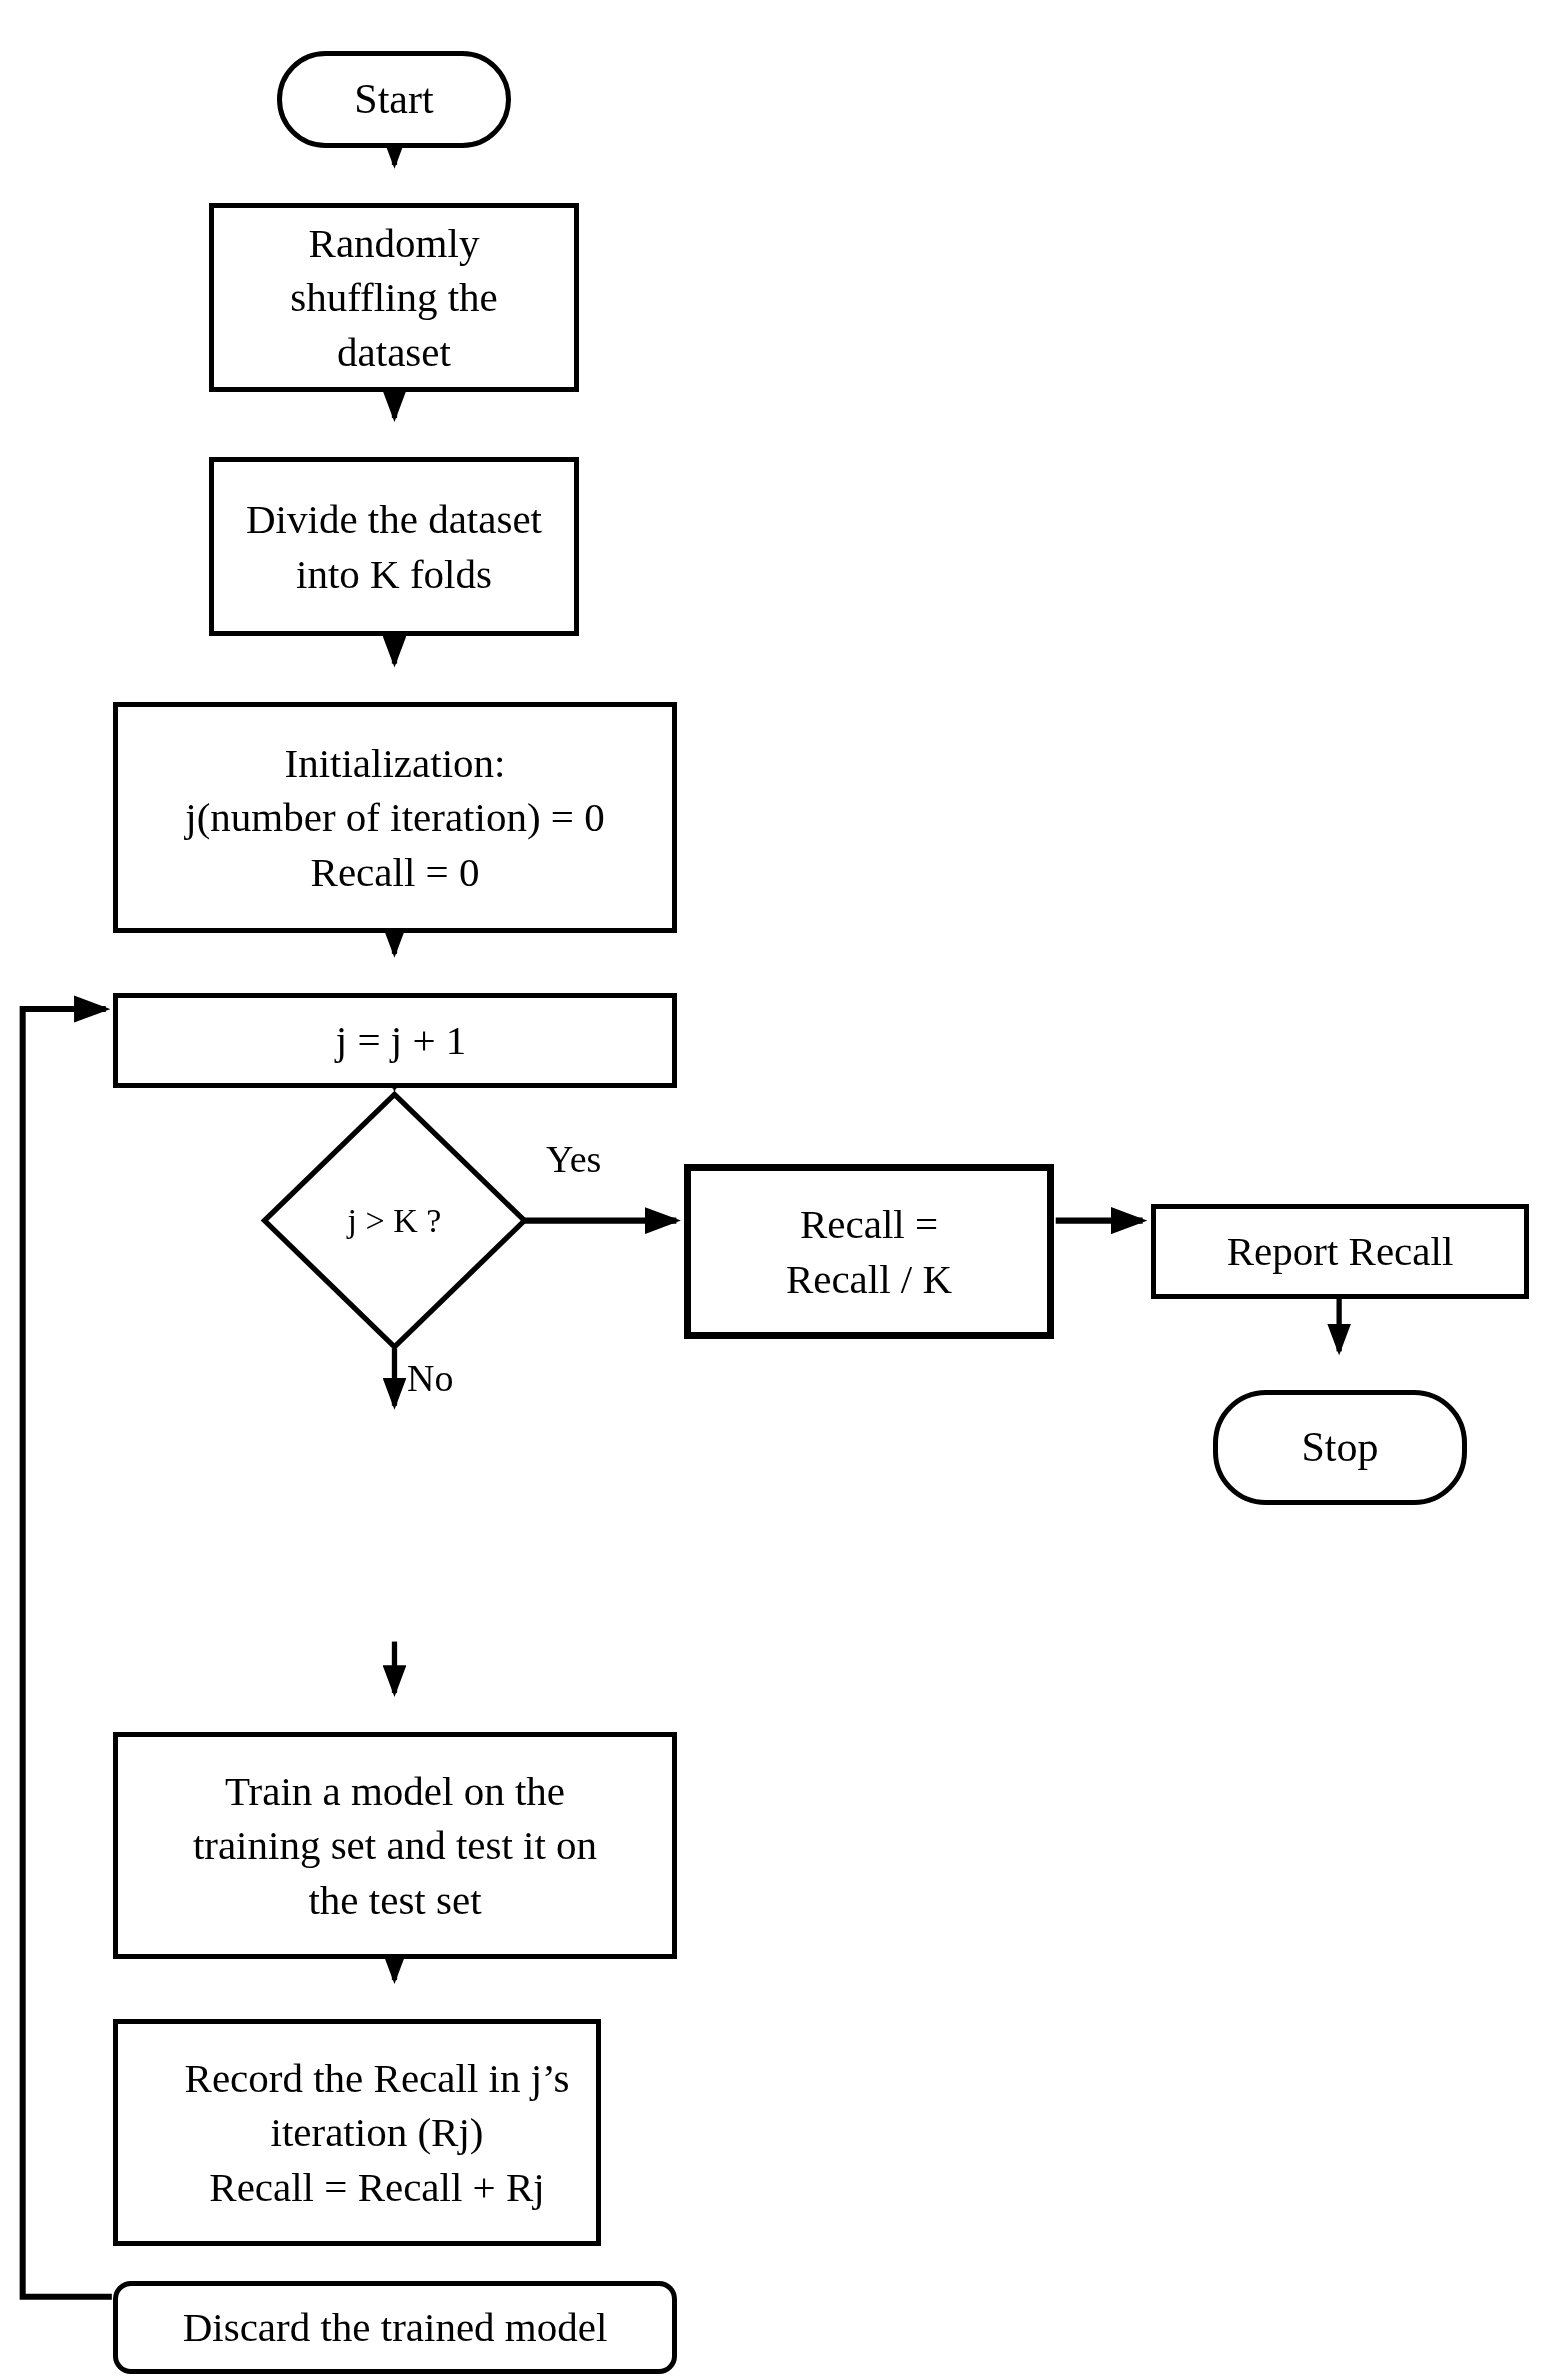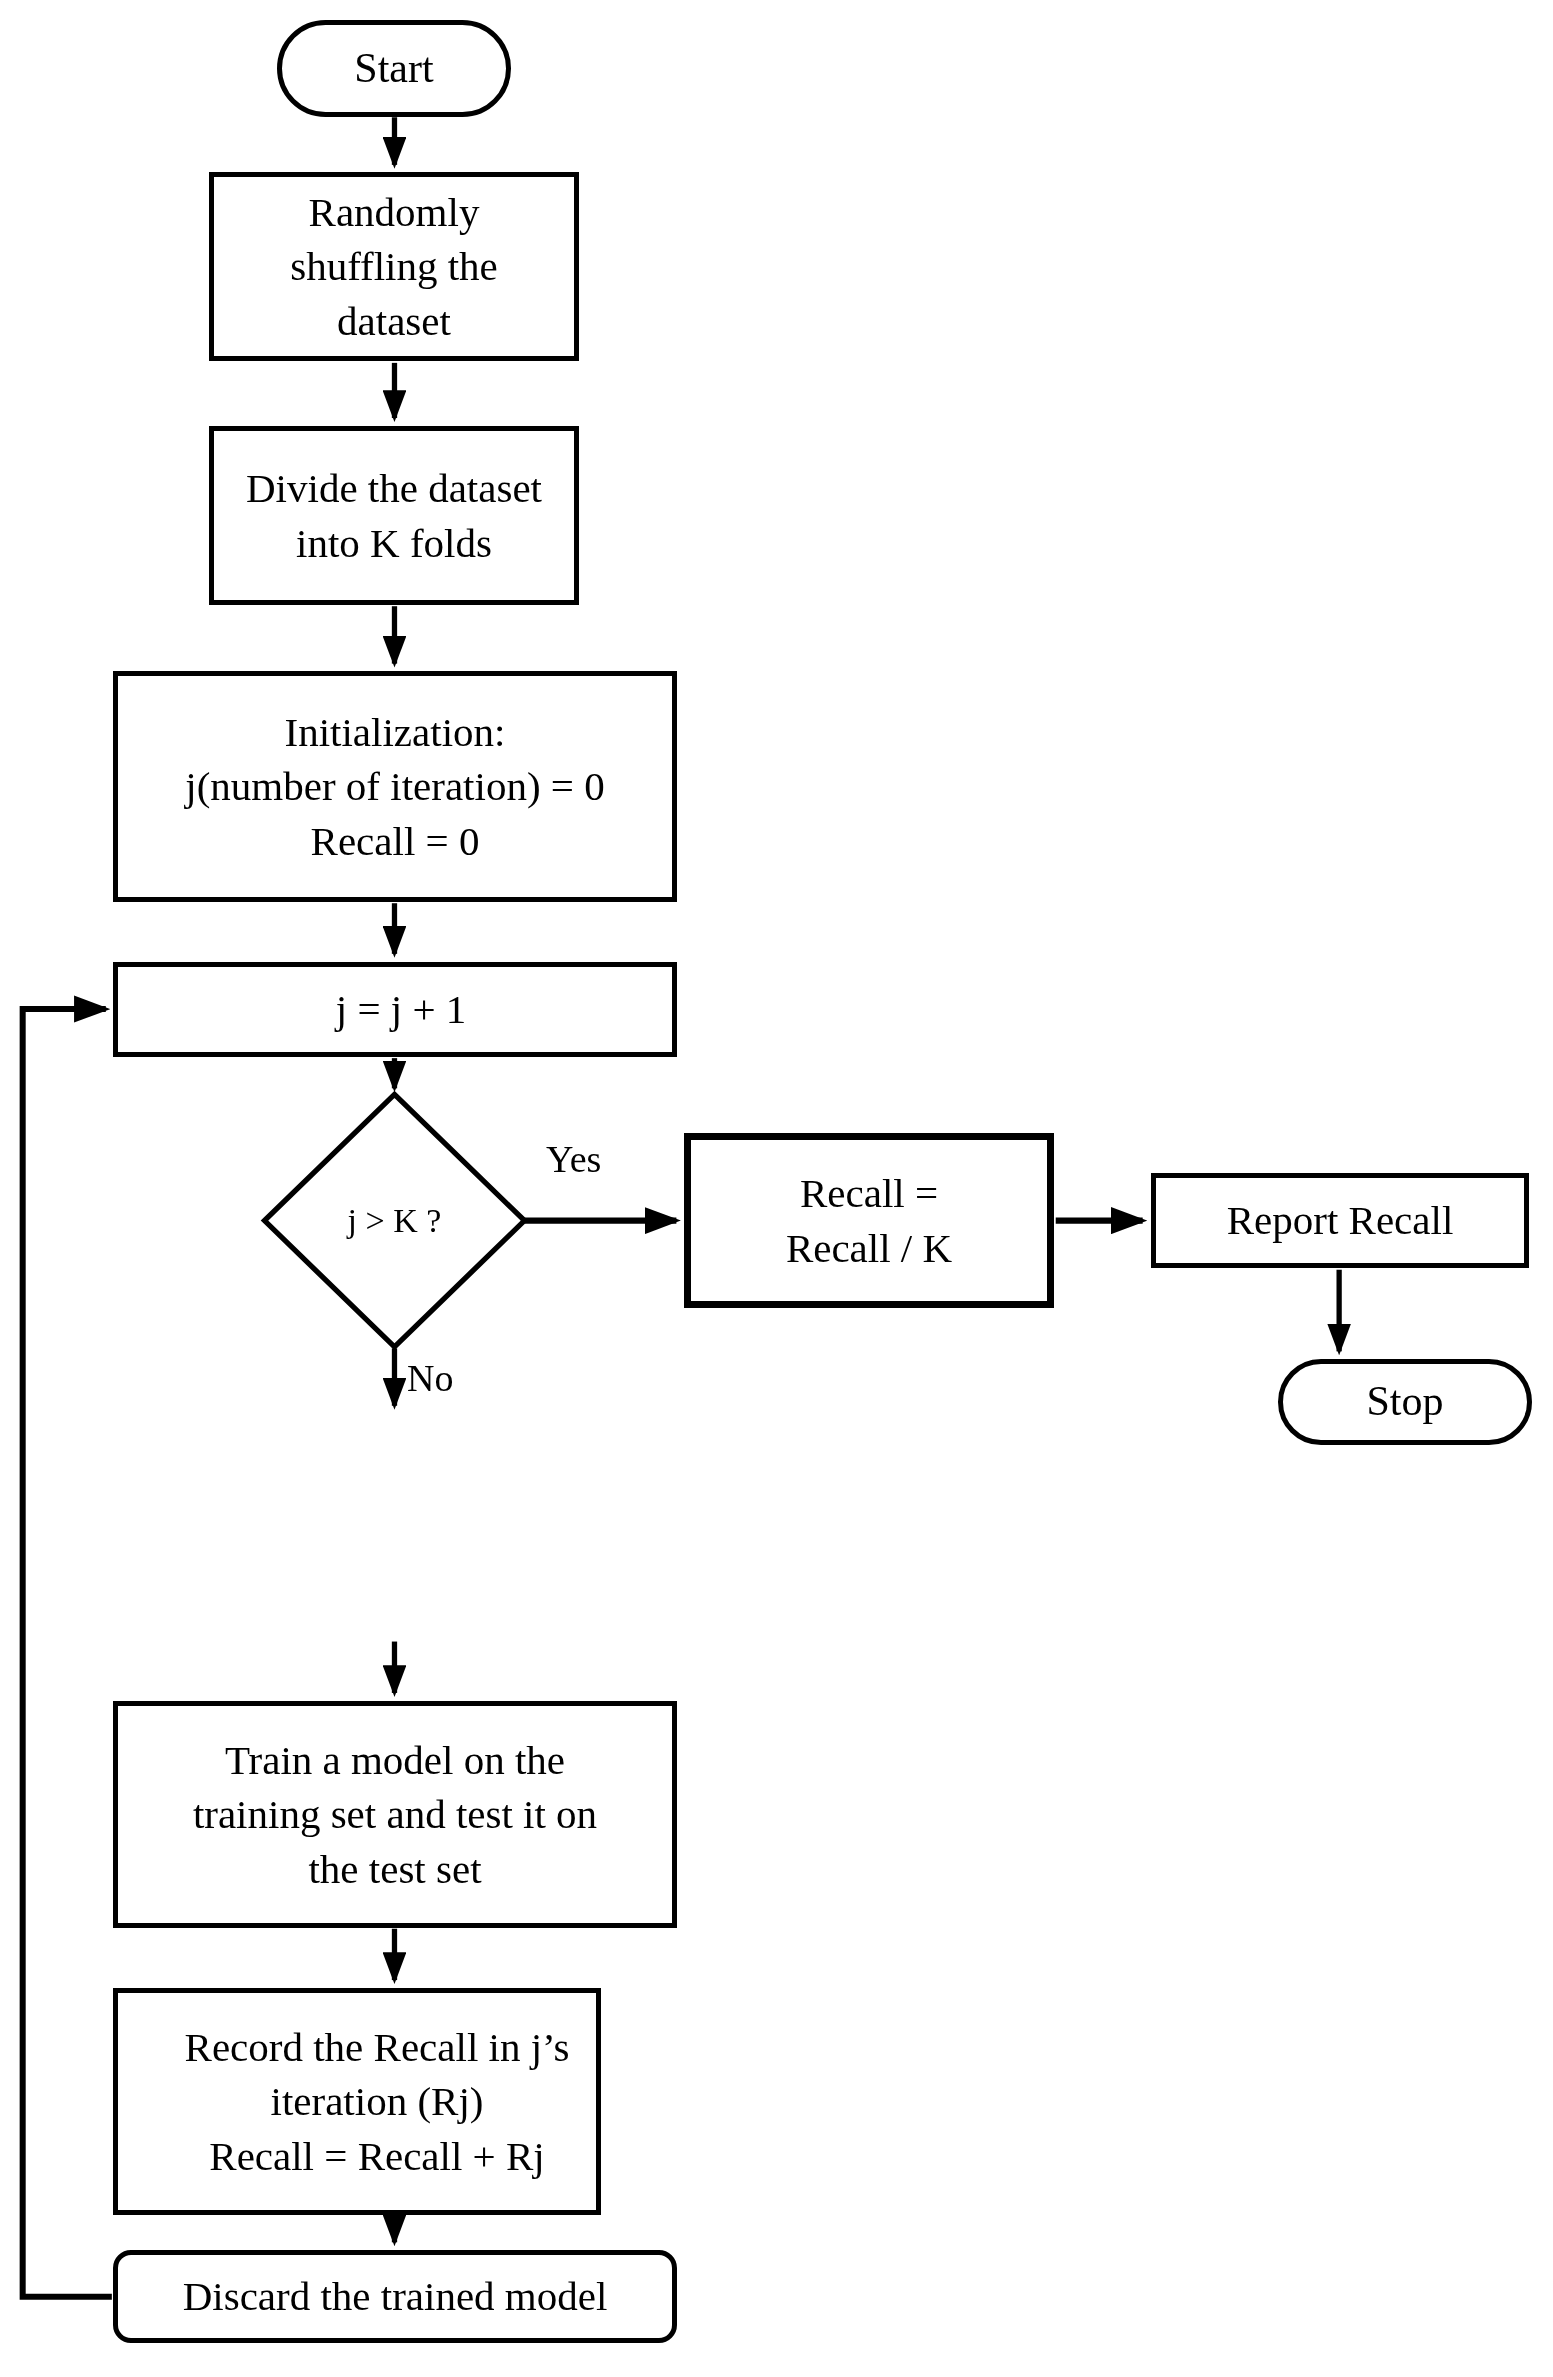--- a/index.html
+++ b/index.html
@@ -20,20 +20,21 @@
     position: absolute;
     display: flex;
     align-items: center;
     justify-content: center;
     text-align: center;
     white-space: pre-line;
     background: #ffffff;
     font-size: 41px;
     line-height: 1.32;
     box-sizing: border-box;
+    margin-top: 31px;
   }
   .box      { border: 5.3px solid #000000; }
   .box-thick{ border: 7.6px solid #000000; }
   .terminator {
     border: 5.3px solid #000000;
     border-radius: 53px;
     font-size: 42px;
   }
   .edge-label {
     position: absolute;
@@ -97,21 +98,21 @@
 
   <div class="node box" style="left:113px; top:962px; width:564px; height:95px;padding-left:12px;">j = j + 1</div>
 
   <div class="diamond-label" style="left:296px; top:1179px; width:197px; height:83px;">j &gt; K ?</div>
 
   <div class="node box-thick" style="left:684px; top:1133px; width:370px; height:175px;">Recall =
 Recall / K</div>
 
   <div class="node box" style="left:1151px; top:1173px; width:378px; height:95px;">Report Recall</div>
 
-  <div class="node terminator" style="left:1278px; top:1359px; width:254px; height:86px;">Stop</div>
+  <div class="node terminator" style="left:1213px; top:1359px; width:254px; height:115px;">Stop</div>
 
 
   <div class="node box" style="left:113px; top:1701px; width:564px; height:227px;">Train a model on the
 training set and test it on
 the test set</div>
 
   <div class="node box" style="left:113px; top:1988px; width:488px; height:227px;padding-left:40px;">Record the Recall in j’s
 iteration (Rj)
 Recall = Recall + Rj</div>
 

